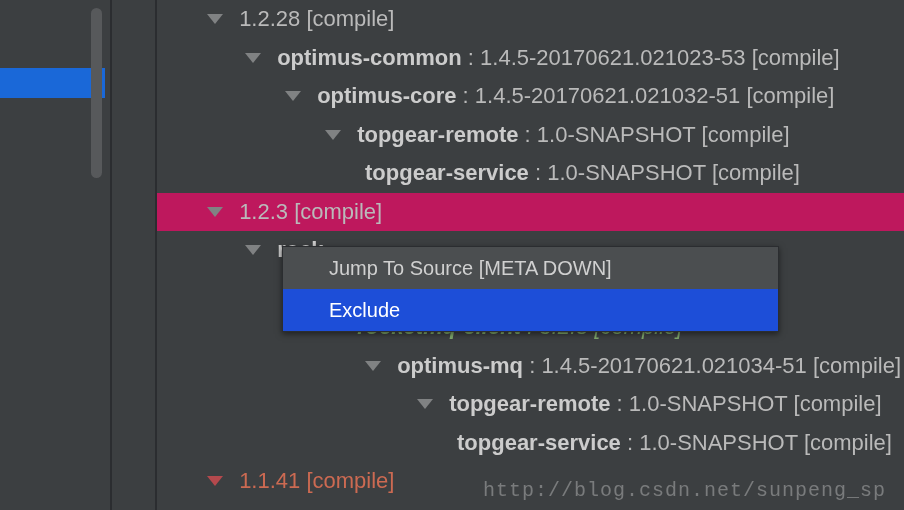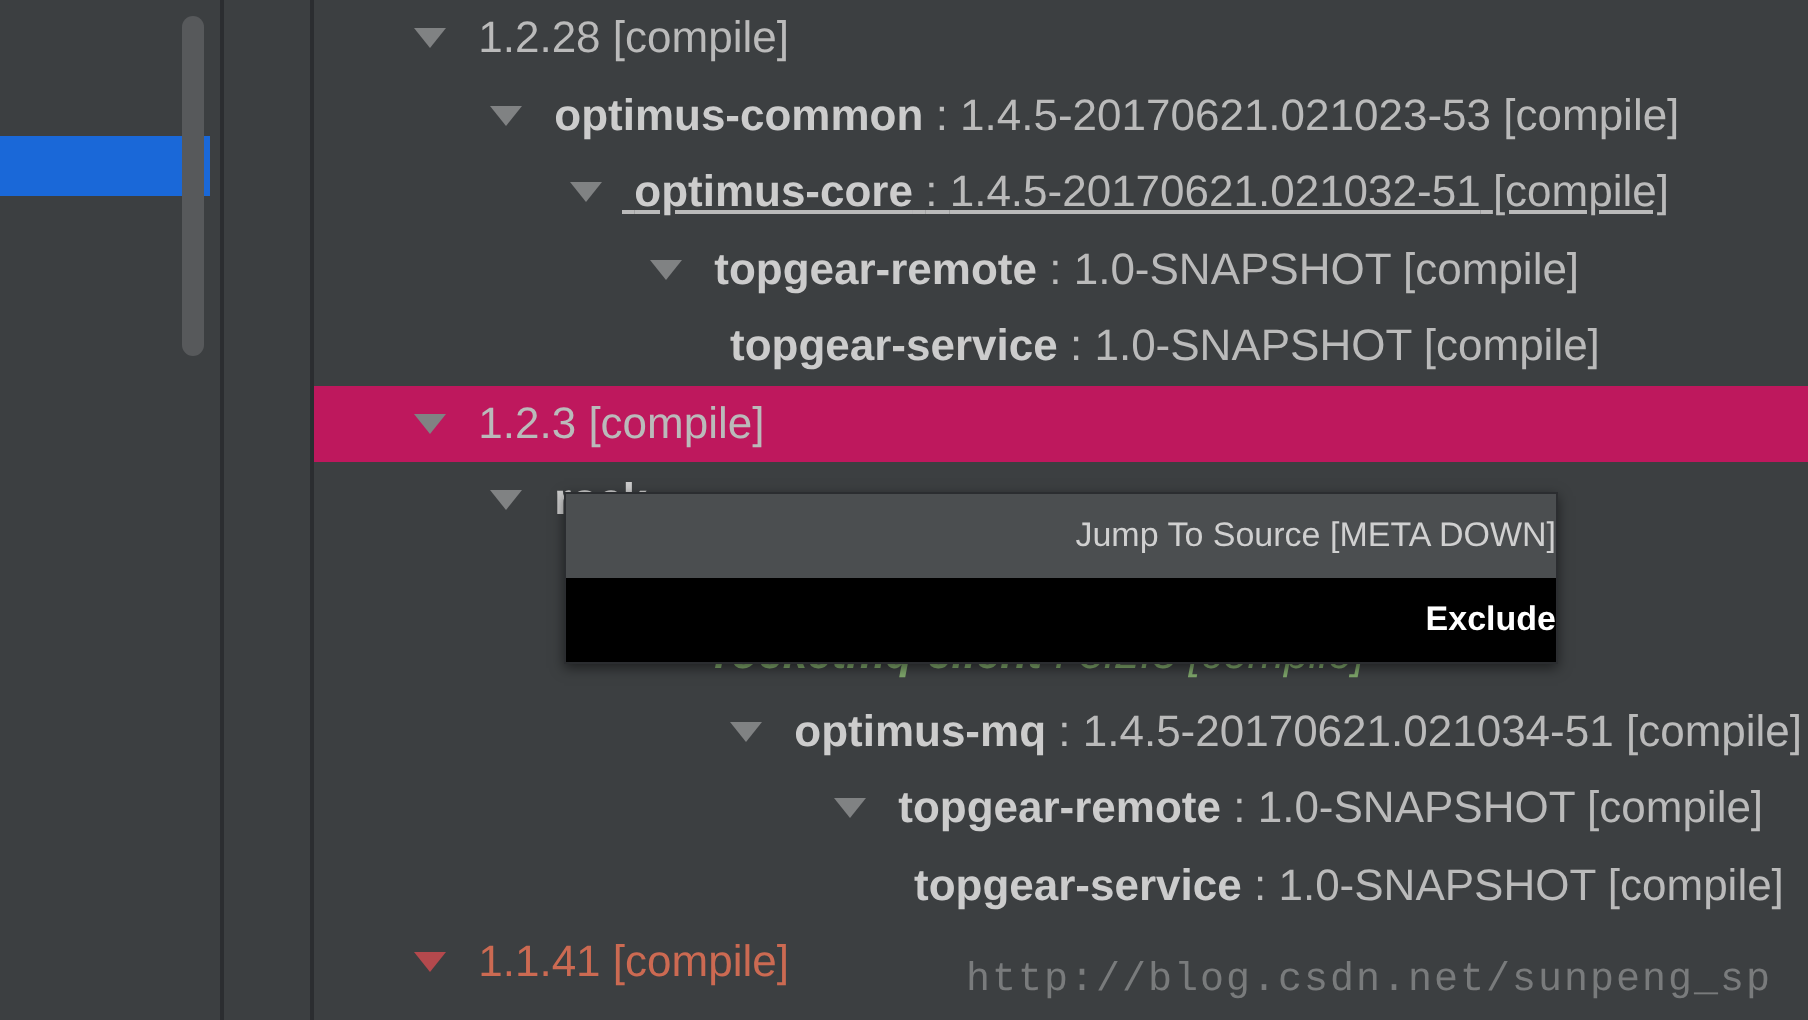--- a/index.html
+++ b/index.html
@@ -57,46 +57,45 @@
     border-right: 8px solid transparent;
     border-top: 10px solid #808283;
   }
   .arrow.red {
     border-left: 8px solid transparent;
     border-right: 8px solid transparent;
     border-top: 10px solid #b4494d;
   }
   .depth1 { padding-left: 50px; }
   .depth2 { padding-left: 88px; }
-  .depth3 { padding-left: 128px; text-decoration: underline; }
+  .depth3 { padding-left: 128px; }
   .depth4 { padding-left: 168px; }
   .depth5 { padding-left: 208px; }
   .depth6 { padding-left: 260px; }
   .b { font-weight: 600; color: #cccccc; }
   .dim { color: #bababa; margin-top: 48px; }
   .reddish { color: #cc6a52; }
   .greenish { color: #7fa76b; font-style: italic; }
   .behind-menu { color: #7fa76b; font-style: italic; }
   .ctx {
     position: absolute;
     left: 282px; top: 246px;
     width: 497px;
     background: #4b4e50;
     border: 1px solid #2b2d30;
     box-shadow: 0 2px 6px rgba(0,0,0,0.5);
   }
   .ctx-item {
     height: 42px;
     line-height: 42px;
-    padding-left: 22px;
-    font-size: 17px;
+    padding-left: 46px;
+    font-size: 20px;
     color: #d0d0d0;
-    text-align: right;
-  }
-  .ctx-item.hl { background: #000000; color: #ffffff; font-weight: bold; }
+  }
+  .ctx-item.hl { background: #1d4ed8; color: #ffffff; }
   .watermark {
     position: absolute;
     bottom: 8px; right: 18px;
     font-size: 20px;
     color: #808283;
     letter-spacing: 1px;
     font-family: Liberation Mono, monospace;
     opacity: 0.9;
   }
 </style>

